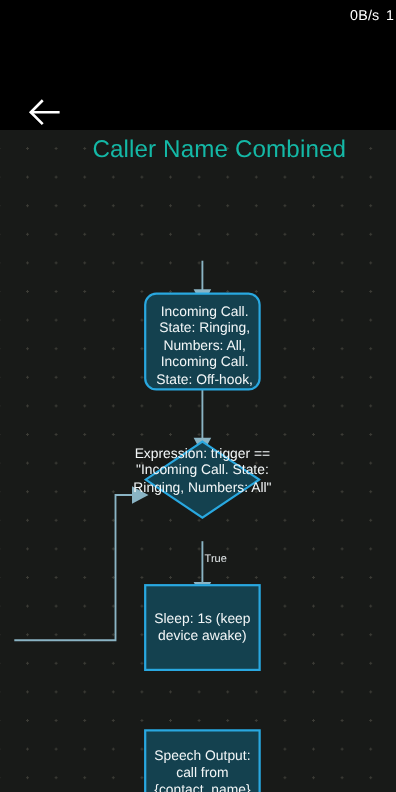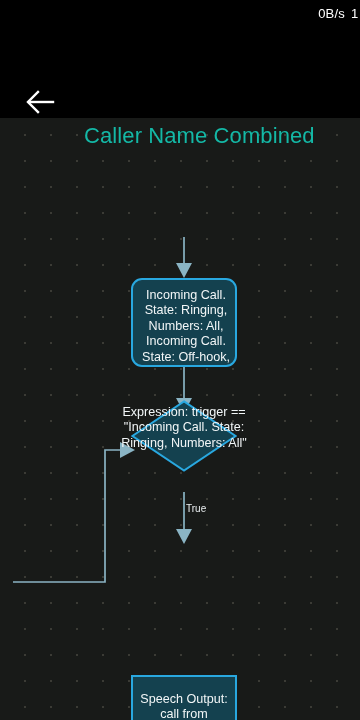--- a/index.html
+++ b/index.html
@@ -106,21 +106,20 @@
     background: #14414f;
     border: 2px solid #29a8e0;
     color: #f2f6f7;
     font-size: 12.6px;
     line-height: 15.4px;
     text-align: center;
     display: flex;
     align-items: center;
     justify-content: center;
     overflow: hidden;
-    margin-top: 12px;
   }
   .node .node-text {
     width: 100%;
     padding: 0 4px;
     box-sizing: border-box;
   }
   #node-trigger {
     left: 131px; top: 148px;
     width: 106px; height: 89px;
     border-radius: 11px;
@@ -228,20 +227,23 @@
       <div class="node-text">Incoming Call. State: Ringing, Numbers: All, Incoming Call. State: Off-hook,</div>
     </div>
 
     <div id="node-condition">
       <svg class="diamond-shape" width="106" height="72" viewBox="0 0 106 72">
         <polygon points="53,1.4 104.6,36 53,70.6 1.4,36" fill="#14414f" stroke="#29a8e0" stroke-width="2"></polygon>
       </svg>
       <div class="diamond-text">Expression: trigger == "Incoming Call. State: Ringing, Numbers: All"</div>
     </div>
 
+    <div class="node" id="node-sleep">
+      <div class="node-text">Sleep: 1s (keep device awake)</div>
+    </div>
 
     <div class="node" id="node-speech">
       <div class="node-text">Speech Output: call from {contact_name}</div>
     </div>
 
     <div class="edge-label" id="label-true">True</div>
 
   </div>
 </div>
 

